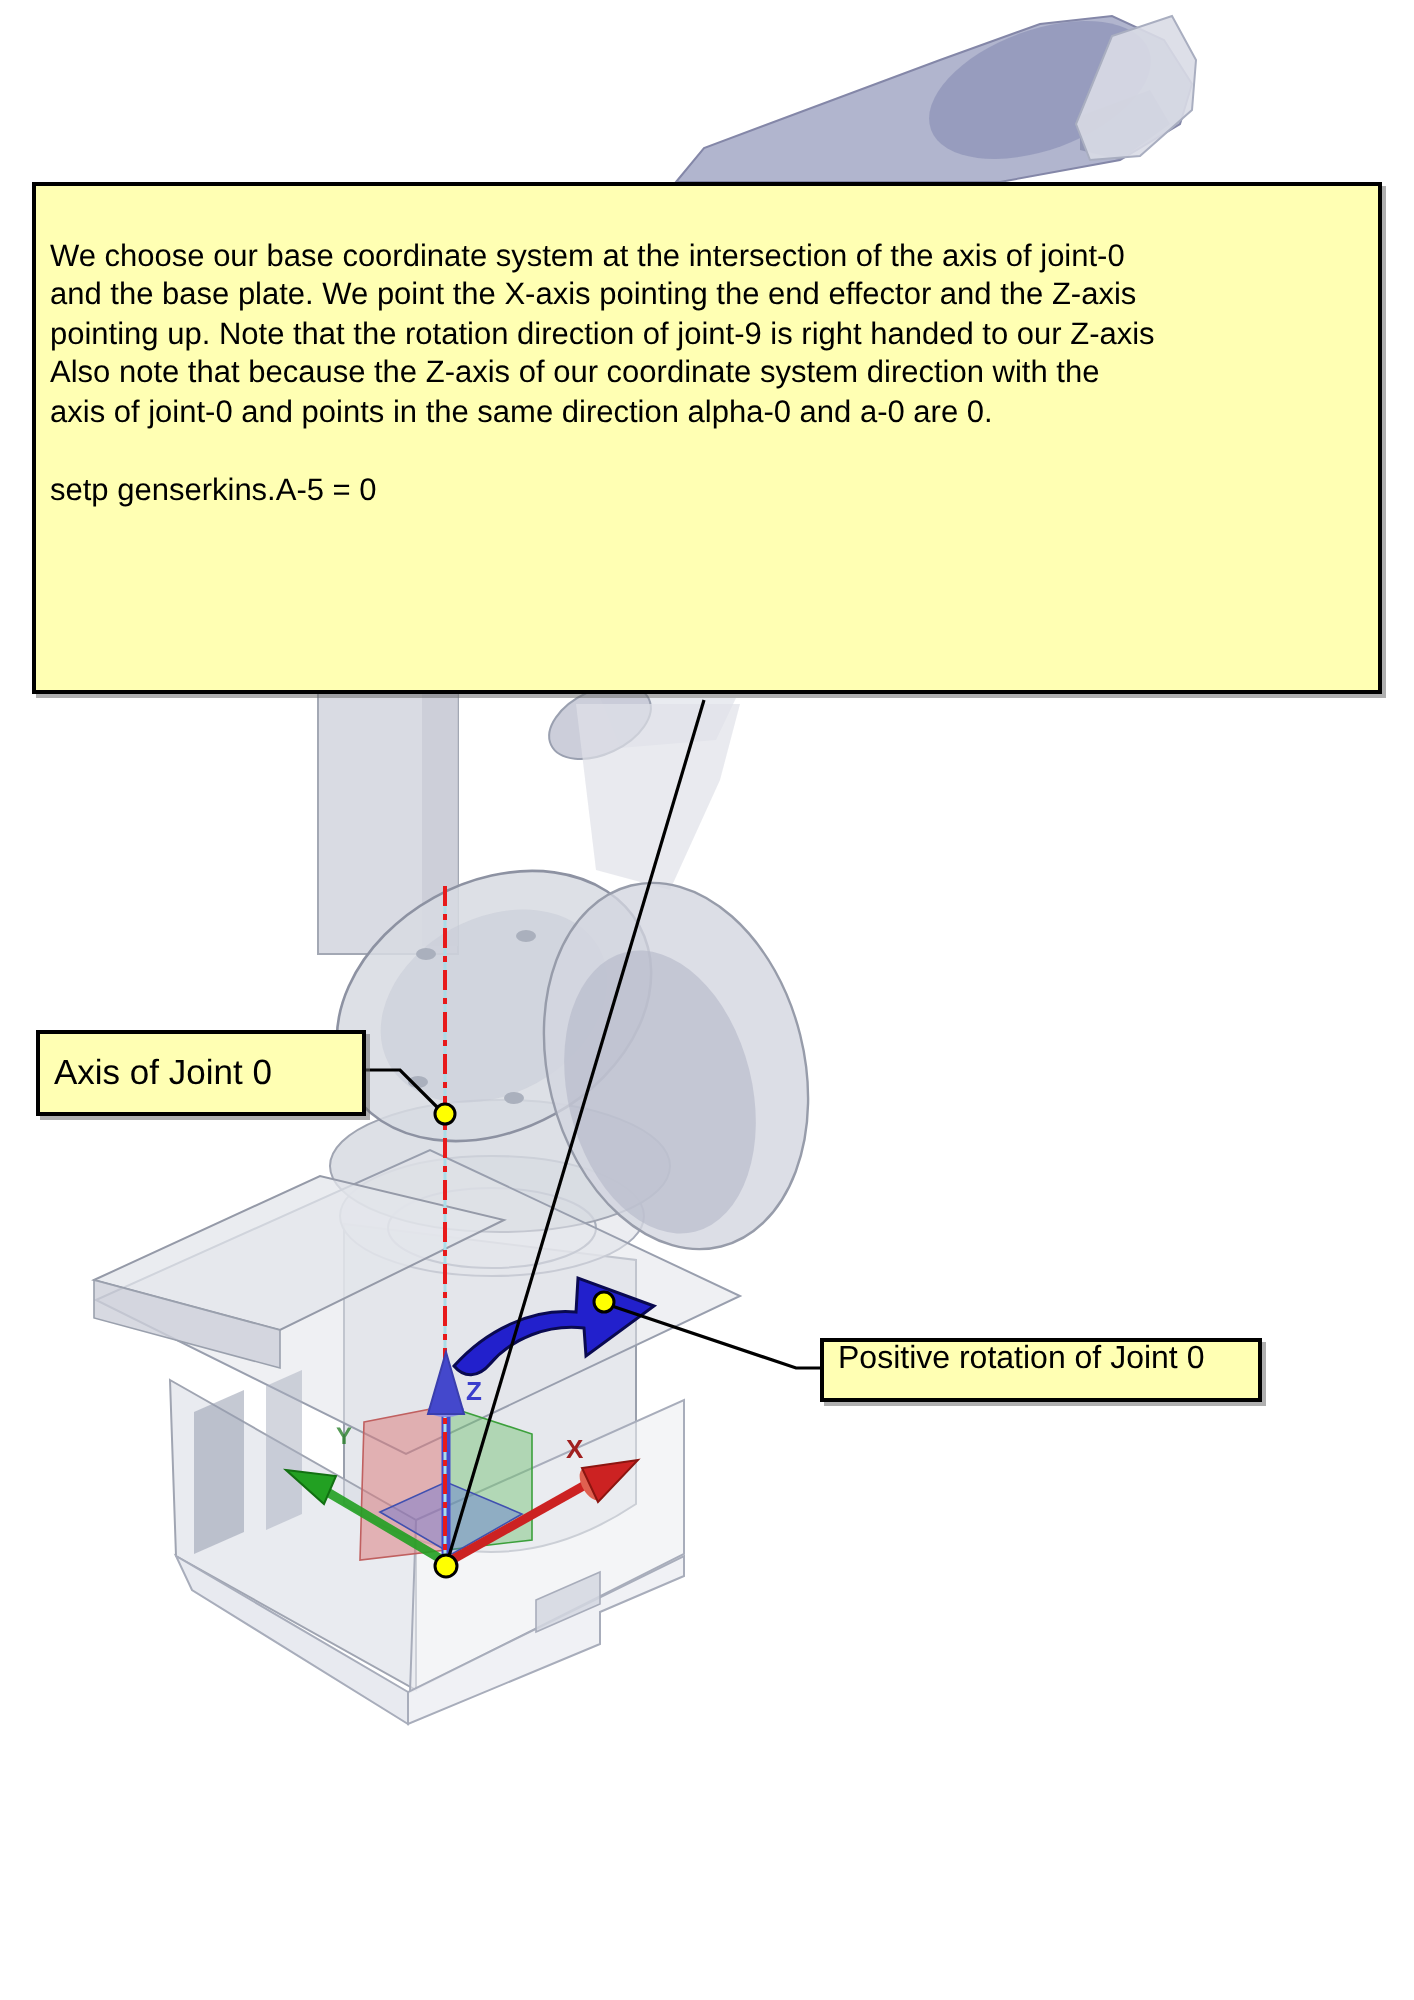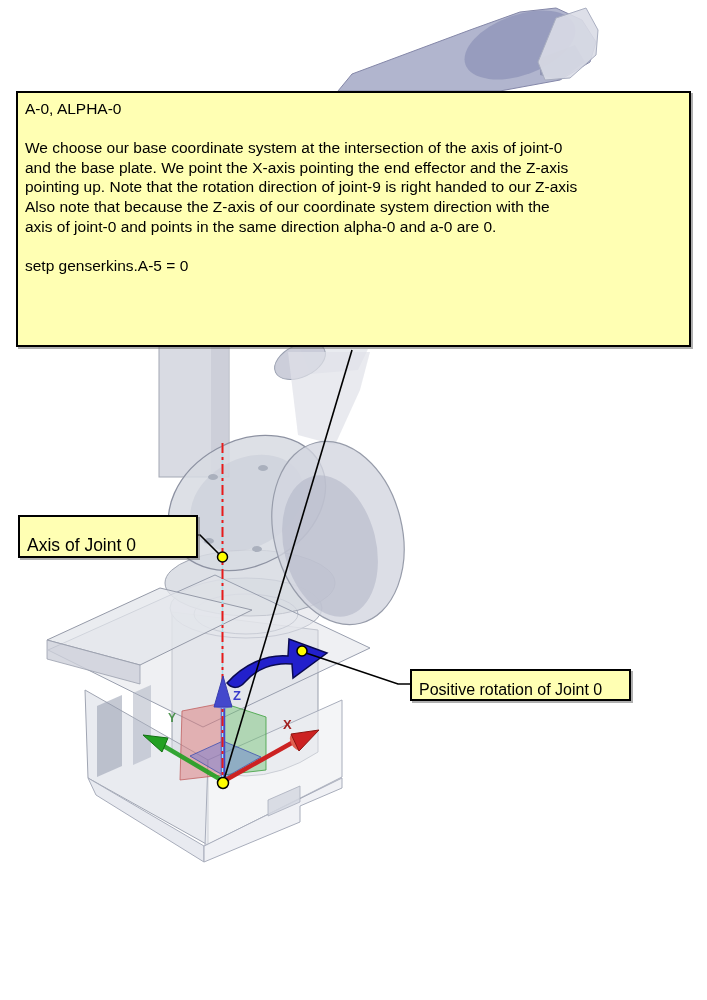--- a/index.html
+++ b/index.html
@@ -13,26 +13,26 @@
     position:absolute; background:#ffffb3; border:2px solid #000;
     box-shadow:2px 2px 0 rgba(110,110,110,.55);
     color:#000; font-family:"Liberation Sans", sans-serif;
   }
   #info-box {
     left:16px; top:91px; width:675px; height:256px;
     padding:6px 7px; font-size:15.5px; line-height:19.6px;
   }
   .tb-line { white-space:pre; min-height:19.6px; }
   #axis-label {
-    left:18px; top:515px; width:180px; height:43px;
-    font-size:17.5px; display:flex; align-items:flex-end; padding-left:7px;
+    left:18px; top:515px; width:165px; height:43px;
+    font-size:17.5px; display:flex; align-items:center; padding-left:7px;
   }
   #rotation-label {
     left:410px; top:669px; width:221px; height:32px;
-    font-size:16px; display:flex; align-items:flex-end; padding-left:7px;
+    font-size:16px; display:flex; align-items:flex-start; padding-left:7px;
   }
   svg text { font-family:"Liberation Sans", sans-serif; font-weight:bold; }
 </style>
 </head>
 <body>
 
 <div id="stage">
 
   <svg id="robot-svg" width="707" height="1000" viewBox="0 0 707 1000">
 
@@ -130,21 +130,20 @@
     <line x1="352" y1="350" x2="223" y2="783" stroke="#000000" stroke-width="1.6"></line>
     <polyline points="182,535 200,535 221,556" fill="none" stroke="#000000" stroke-width="1.6"></polyline>
     <polyline points="410,684 398,684 303,652" fill="none" stroke="#000000" stroke-width="1.6"></polyline>
 
     <circle cx="222.5" cy="557" r="5" stroke="#000" stroke-width="1.5" fill="#ffff00"></circle>
     <circle cx="302" cy="651" r="5" stroke="#000" stroke-width="1.5" fill="#ffff00"></circle>
     <circle cx="223" cy="783" r="5.5" stroke="#000" stroke-width="1.5" fill="#ffff00"></circle>
   </svg>
 
   <div id="info-box" class="callout">
-    <div class="tb-line">A-0, ALPHA-0</div>
     <div class="tb-line"></div>
     <div class="tb-line">We choose our base coordinate system at the intersection of the axis of joint-0</div>
     <div class="tb-line">and the base plate. We point the X-axis pointing the end effector and the Z-axis</div>
     <div class="tb-line">pointing up. Note that the rotation direction of joint-9 is right handed to our Z-axis</div>
     <div class="tb-line">Also note that because the Z-axis of our coordinate system direction with the</div>
     <div class="tb-line">axis of joint-0 and points in the same direction alpha-0 and a-0 are 0.</div>
     <div class="tb-line"></div>
     <div class="tb-line">setp genserkins.A-5 = 0</div>
   </div>
 

